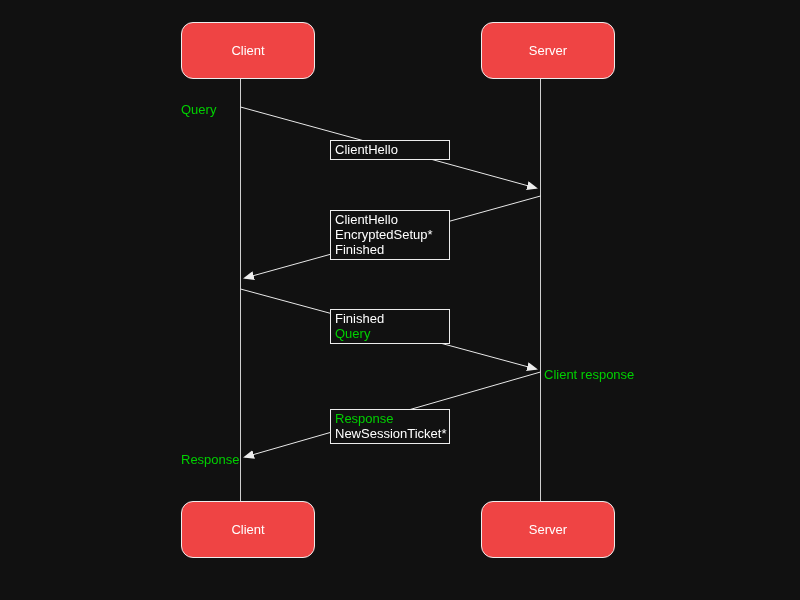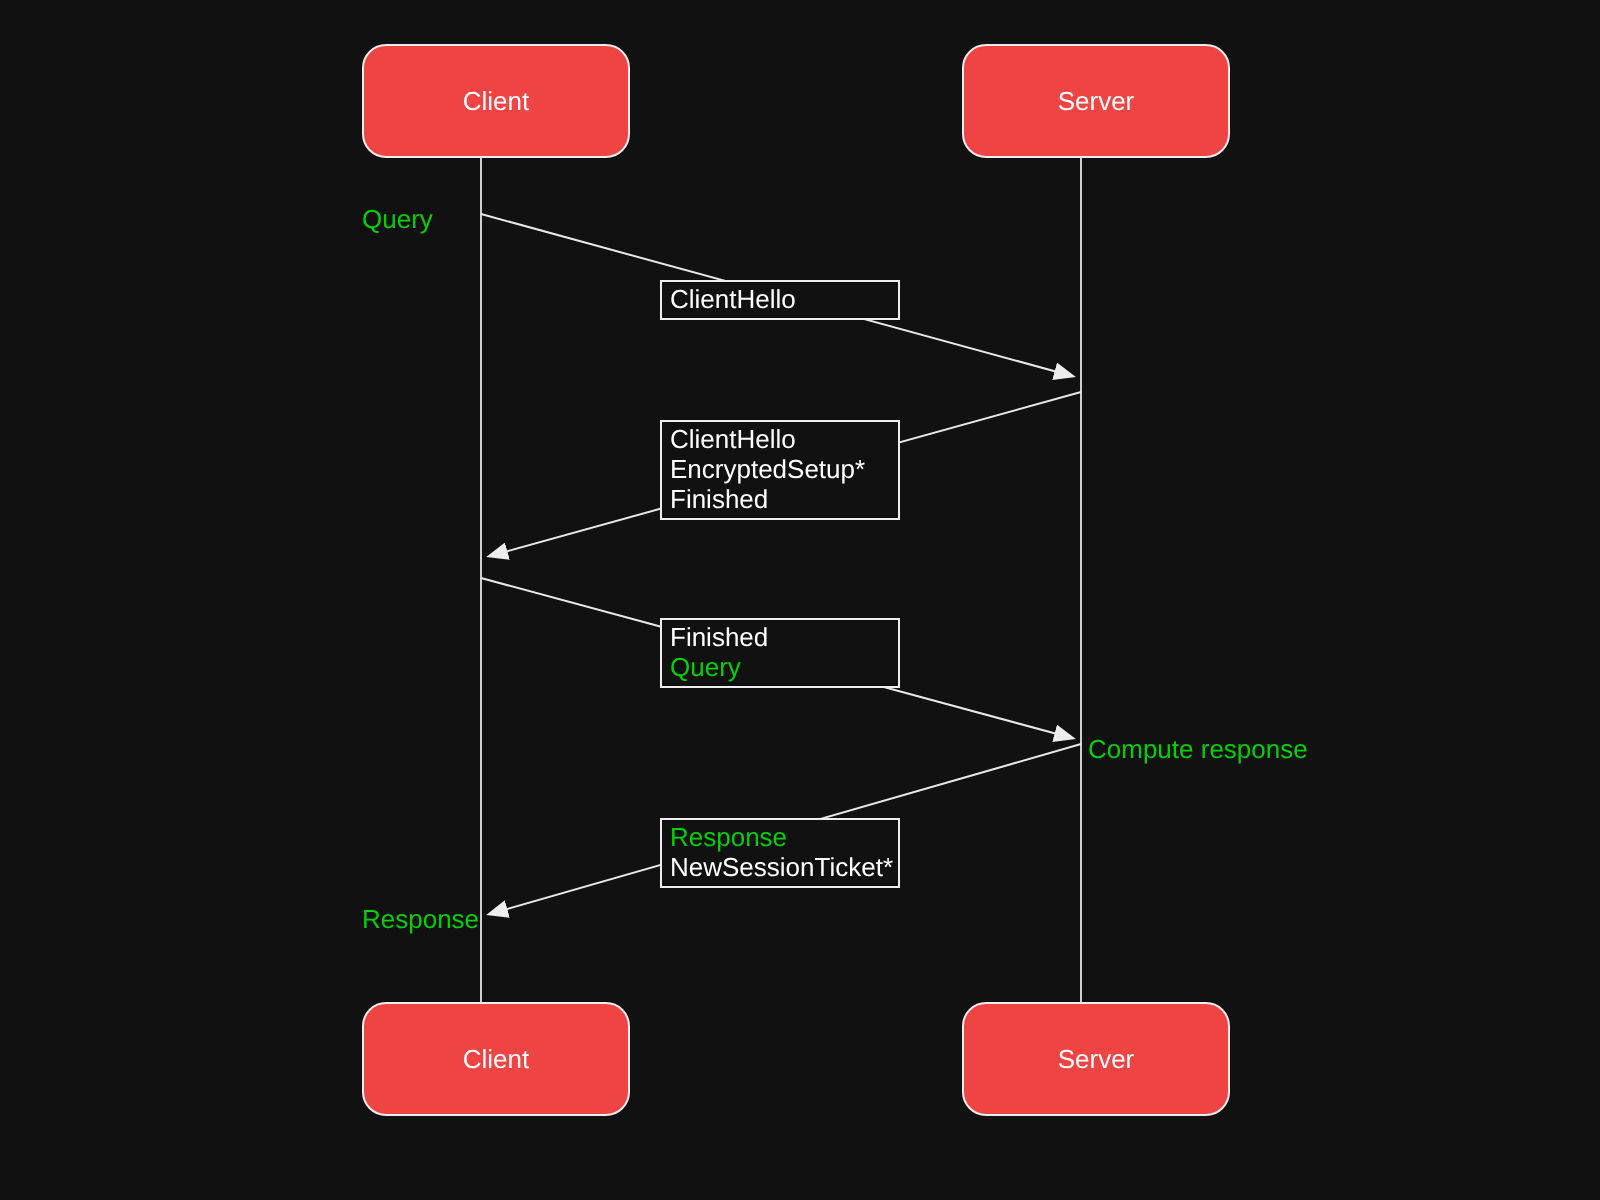--- a/index.html
+++ b/index.html
@@ -112,16 +112,16 @@
   <div class="msg-box msg-3">
     <span>Finished</span>
     <span class="green">Query</span>
   </div>
   <div class="msg-box msg-4">
     <span class="green">Response</span>
     <span>NewSessionTicket*</span>
   </div>
 
   <div class="annotation ann-query">Query</div>
-  <div class="annotation ann-compute">Compute response</div>
+  <div class="annotation ann-compute">Client response</div>
   <div class="annotation ann-response">Response</div>
 
 </div>
 
 </body></html>

